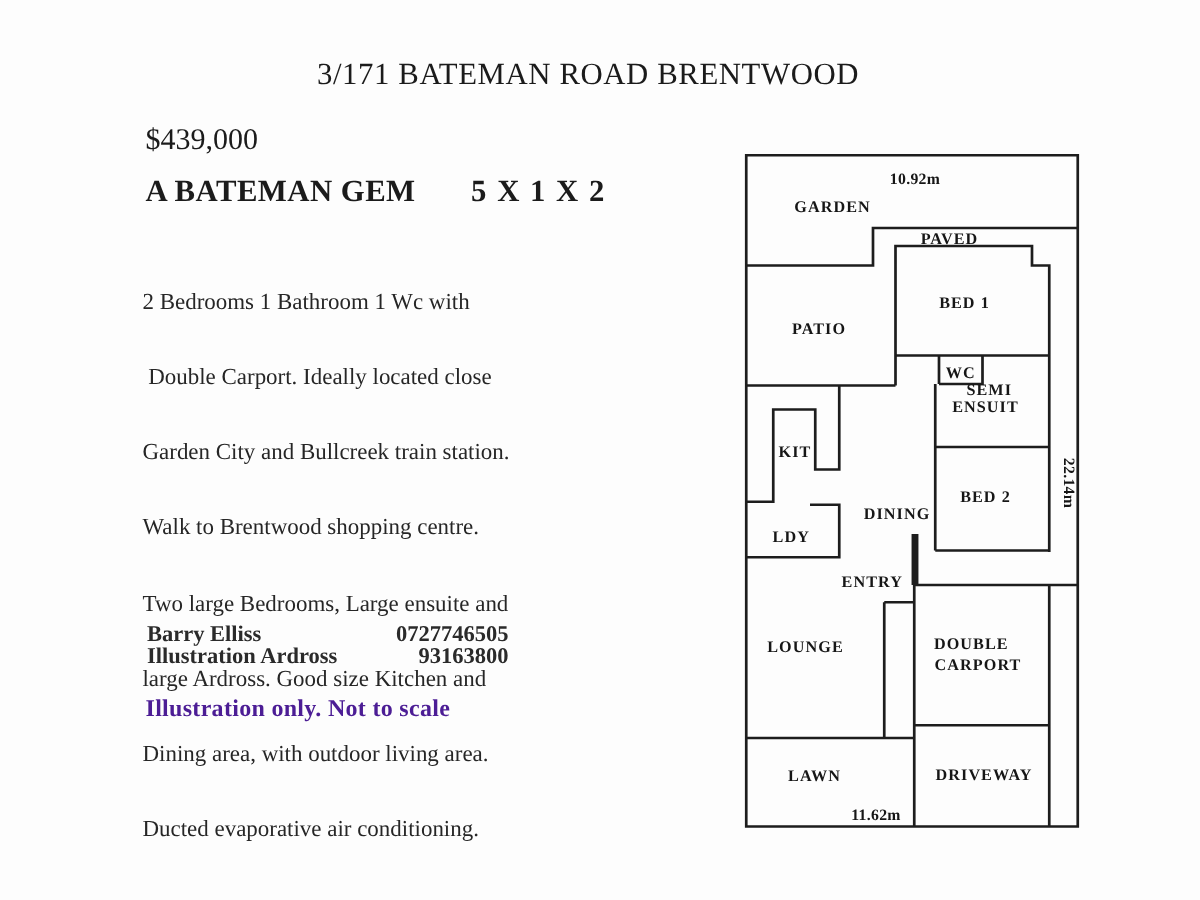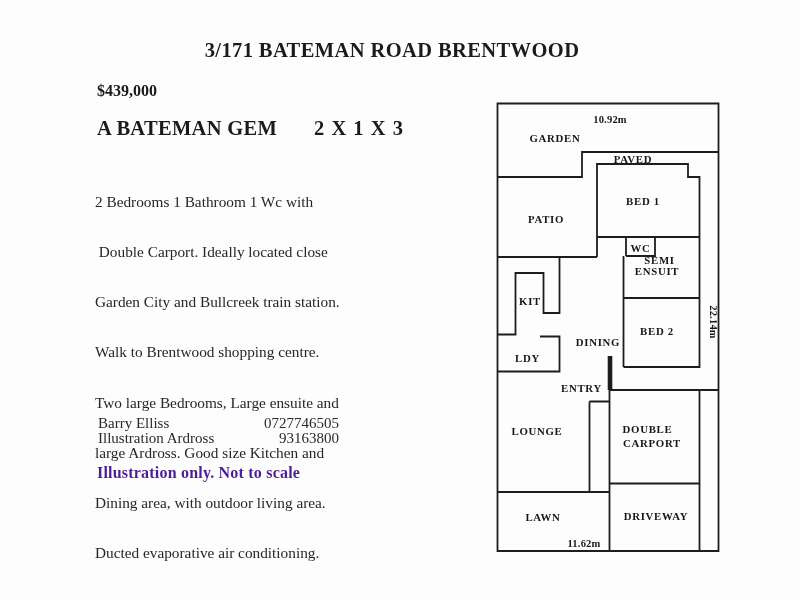--- a/index.html
+++ b/index.html
@@ -3,38 +3,38 @@
 <meta charset="utf-8">
 <style>
   html,body{margin:0;padding:0;}
   .page{
     position:relative;width:800px;height:600px;overflow:hidden;
     background:#fdfdfd;color:#222;
     font-family:"Liberation Serif","DejaVu Serif",serif;
   }
   .title{
     position:absolute;top:39px;left:0;width:784px;text-align:center;
-    font-size:20.5px;font-weight:bold;letter-spacing:0.4px;color:#1b1b1b;
+    font-size:20.5px;font-weight:normal;letter-spacing:0.4px;color:#1b1b1b;
   }
   .price{
     position:absolute;top:82px;left:97px;
-    font-size:16px;font-weight:bold;color:#1b1b1b;
+    font-size:20px;font-weight:normal;color:#1b1b1b;
   }
   .headline{
     position:absolute;top:117px;left:97px;
     font-size:20.5px;font-weight:bold;color:#1b1b1b;letter-spacing:0.3px;
   }
   .headline .config{margin-left:37px;letter-spacing:1px;}
   .desc{
     position:absolute;top:160px;left:95px;width:310px;
     font-size:15.3px;line-height:16.75px;white-space:pre;color:#262626;
   }
   .agent{
     position:absolute;left:98px;top:416px;width:241px;
-    font-size:15px;color:#2a2a2a;
+    font-size:15px;color:#2a2a2a;font-weight:bold;
   }
   .agent .row{display:flex;justify-content:space-between;line-height:14.5px;margin-bottom:0;height:14.5px;}
   .disclaimer{
     position:absolute;top:464px;left:97px;
     font-size:16px;font-weight:bold;color:#4c1d95;letter-spacing:0.2px;
   }
   .plan{position:absolute;left:488px;top:95px;}
   .plan .wall{stroke:#1d1d1d;stroke-width:1.8;fill:none;}
   .plan .wall-thick{stroke:#1d1d1d;stroke-width:4.6;fill:none;}
   .plan .rm{
@@ -50,21 +50,21 @@
 </style>
 </head>
 <body>
 
 <div class="page">
 
   <div class="title">3/171 BATEMAN ROAD BRENTWOOD</div>
 
   <div class="price">$439,000</div>
 
-  <div class="headline"><span>A BATEMAN GEM</span><span class="config">2 X 1 X 3</span></div>
+  <div class="headline"><span>A BATEMAN GEM</span><span class="config">5 X 1 X 2</span></div>
 
   <div class="desc">
     <div>2 Bedrooms 1 Bathroom 1 Wc with</div>
     <div> Double Carport. Ideally located close</div>
     <div>Garden City and Bullcreek train station.</div>
     <div>Walk to Brentwood shopping centre.</div>
     <div>Two large Bedrooms, Large ensuite and</div>
     <div>large Ardross. Good size Kitchen and</div>
     <div>Dining area, with outdoor living area.</div>
     <div>Ducted evaporative air conditioning.</div>

